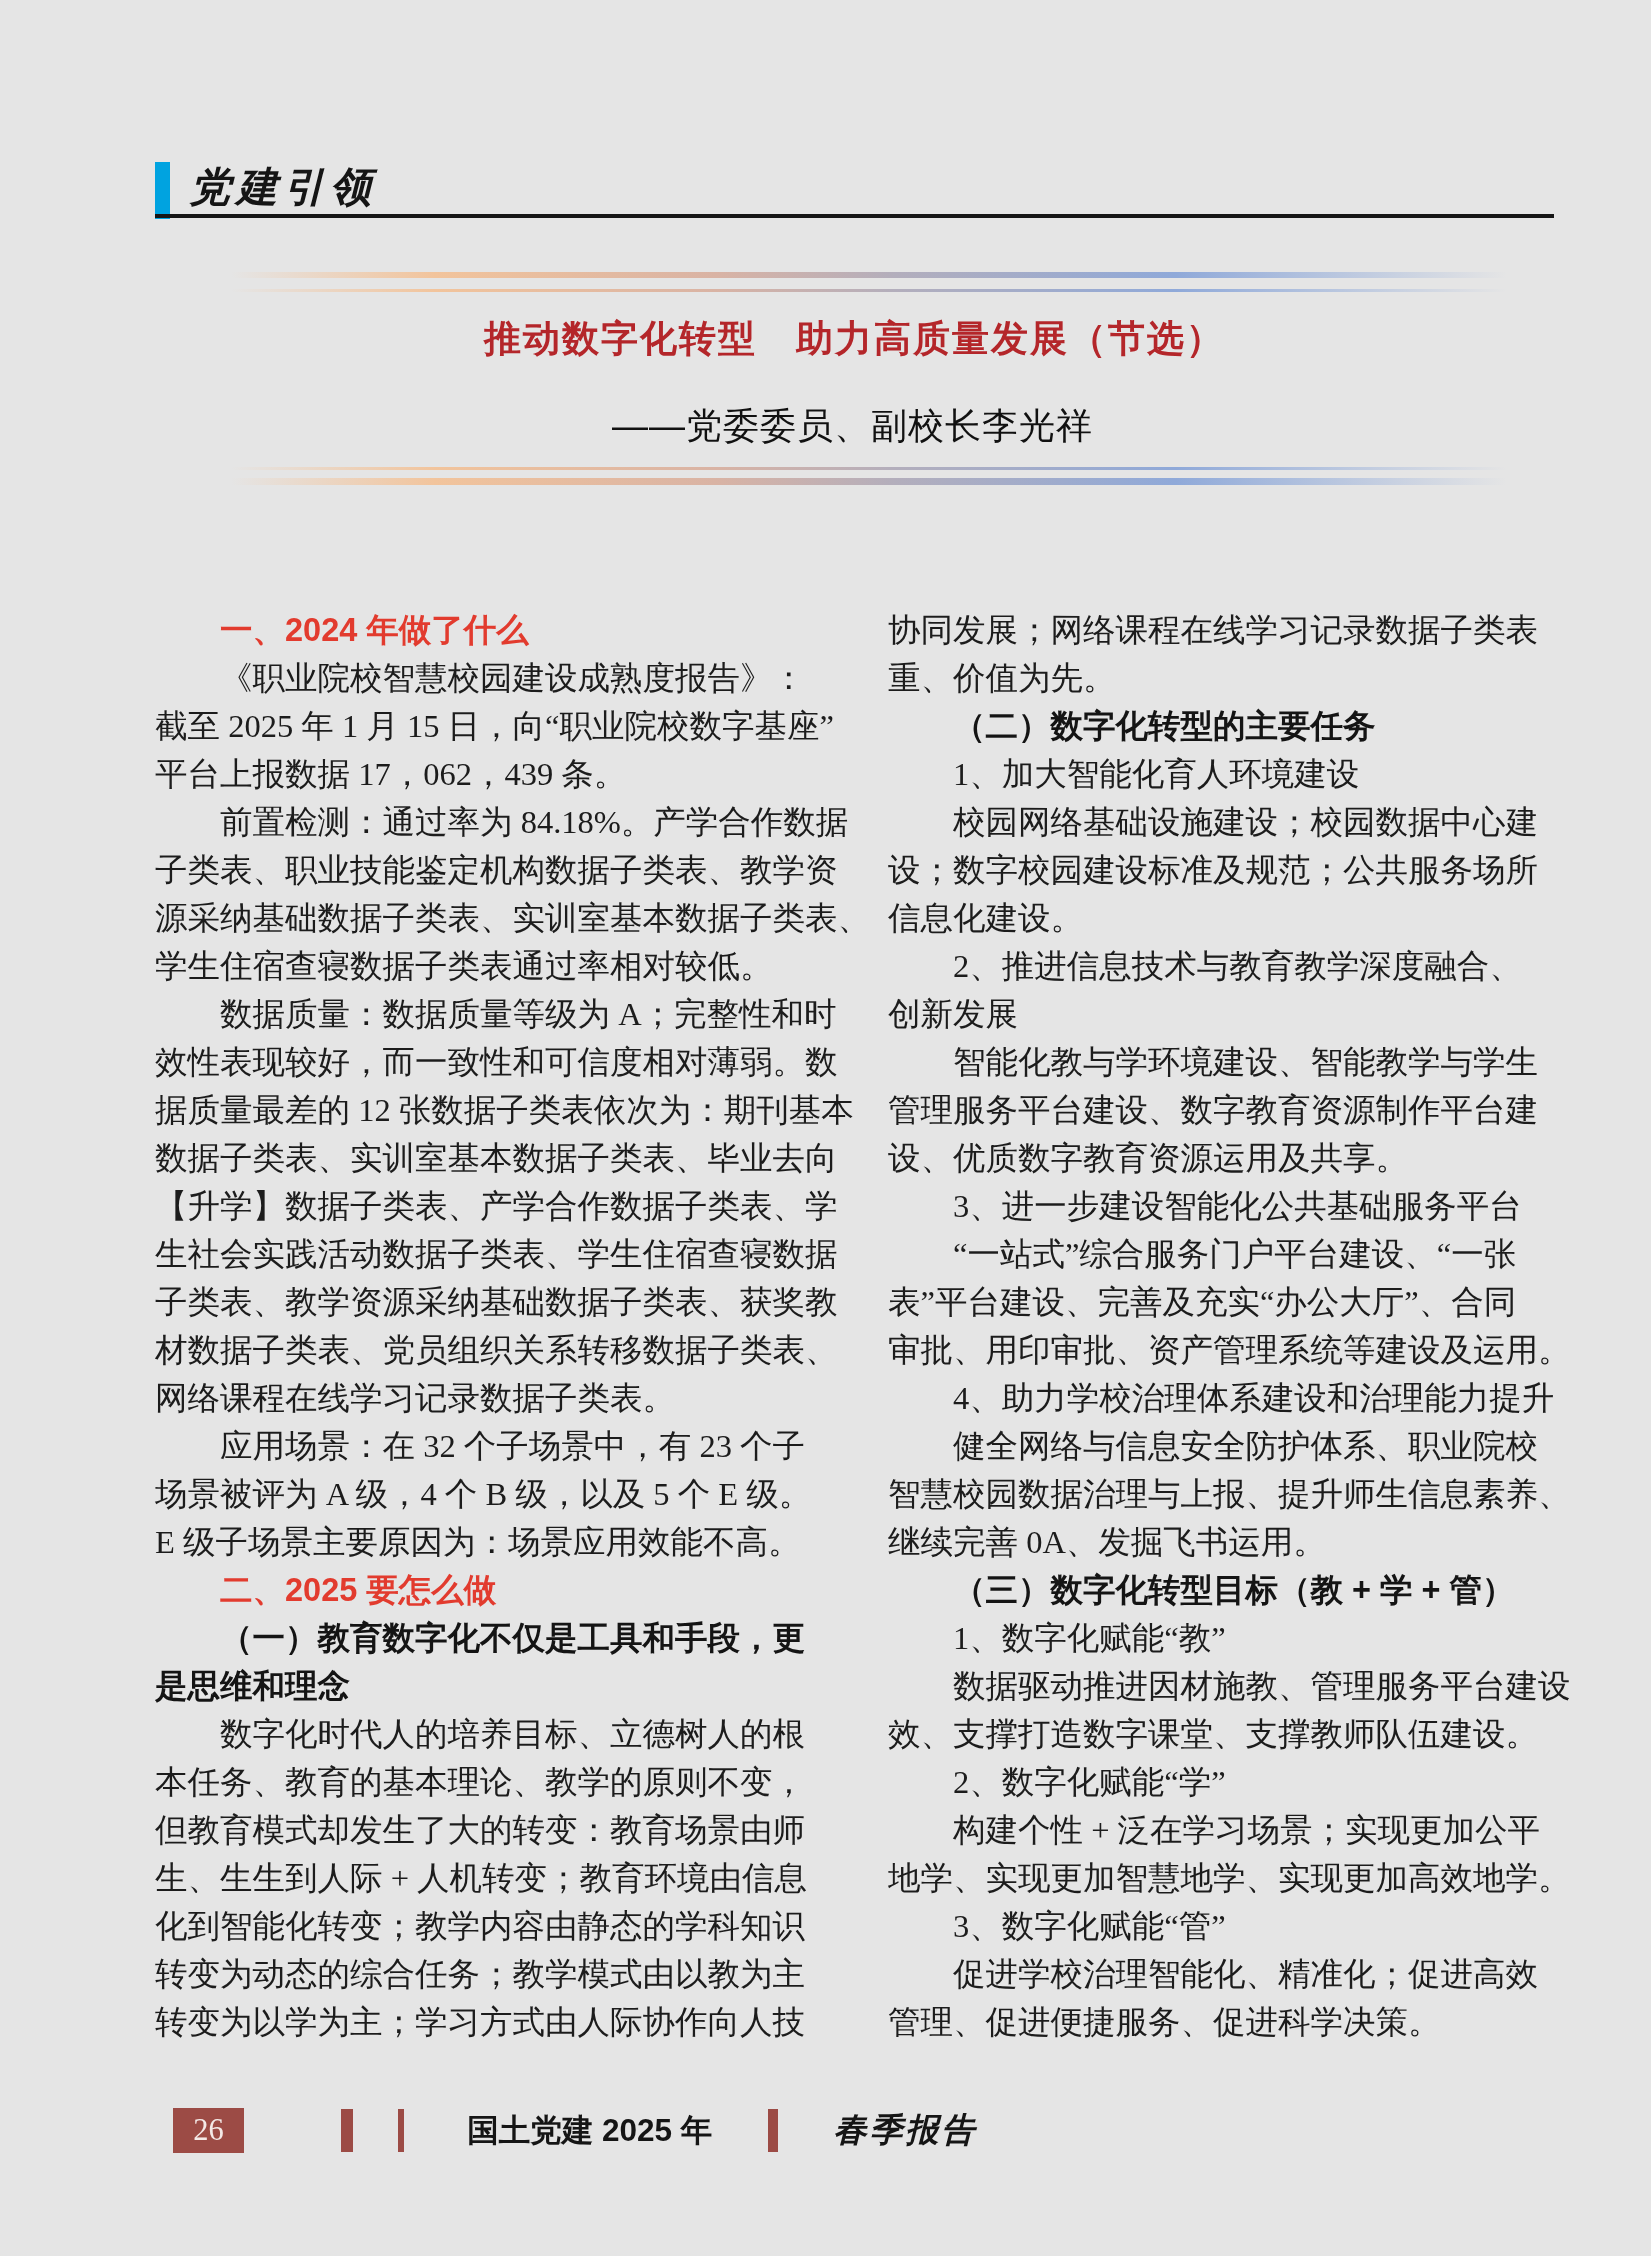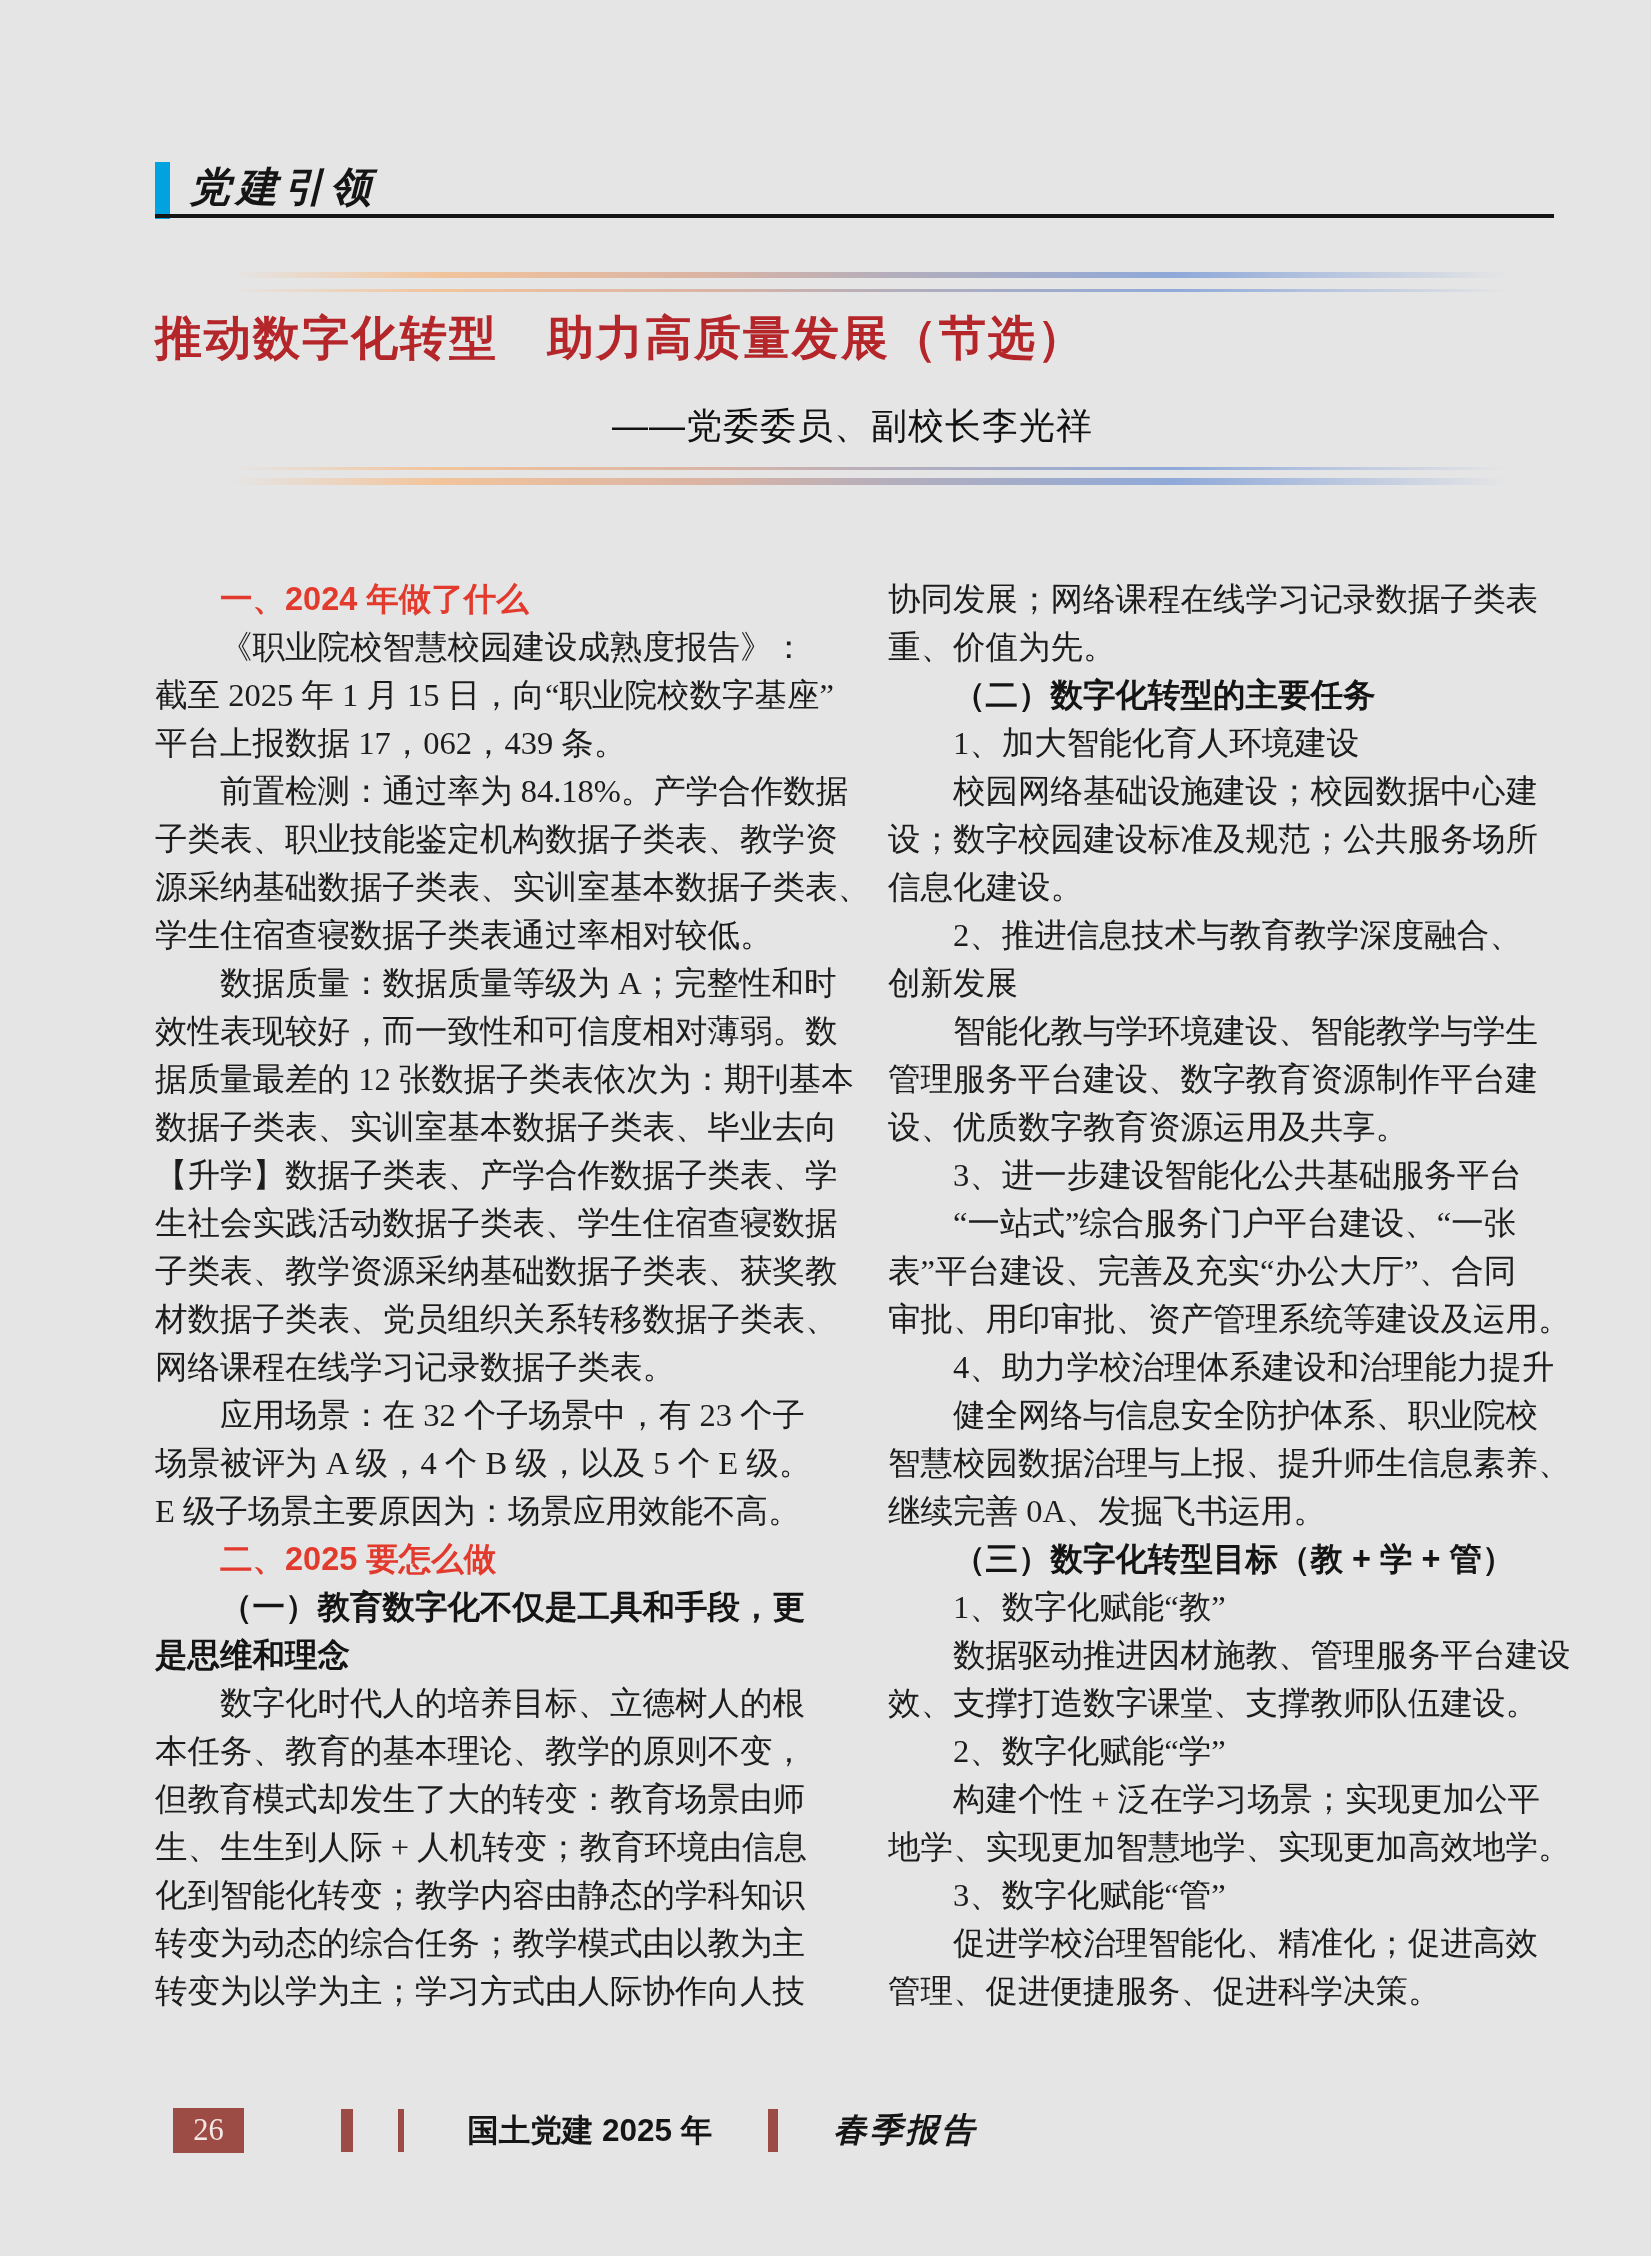--- a/index.html
+++ b/index.html
@@ -14,29 +14,29 @@
 
   
   .grad{position:absolute;left:231px;width:1276px;
     background:linear-gradient(90deg,rgba(255,255,255,0) 0%,#f2c49c 16%,#d9b3a4 38%,#b3aebc 52%,#8fa9d9 74%,rgba(255,255,255,0) 100%);}
   .grad.top-a{top:272px;height:5.9px;}
   .grad.top-b{top:289px;height:3px;}
   .grad.bot-a{top:467px;height:3px;}
   .grad.bot-b{top:478px;height:6.9px;}
 
   
-  .article-title{position:absolute;left:155px;top:311px;width:1399px;margin:0;text-align:left;
-    font-family:"Liberation Serif","DejaVu Serif",serif;font-weight:700;font-size:47px;line-height:55px;
+  .article-title{position:absolute;left:155px;top:311px;width:1399px;margin:0;text-align:center;
+    font-family:"Liberation Serif","DejaVu Serif",serif;font-weight:700;font-size:37px;line-height:55px;
     color:#b4262a;letter-spacing:2px;}
   .article-byline{position:absolute;left:153px;top:402px;width:1399px;margin:0;text-align:center;
     font-family:"Liberation Sans","DejaVu Sans",sans-serif;font-weight:400;font-size:36px;line-height:47px;
     color:#111111;letter-spacing:1px;}
 
   
-  .columns{position:absolute;left:155px;top:575px;width:1399px;display:flex;gap:67px;}
+  .columns{position:absolute;left:155px;top:606px;width:1399px;display:flex;gap:67px;}
   .col{width:666px;}
   .line{font-size:32.5px;line-height:48px;color:#1c1c1c;white-space:nowrap;}
   .line.body{font-family:"Liberation Serif","DejaVu Serif",serif;}
   .line.red{font-family:"Liberation Sans","DejaVu Sans",sans-serif;font-weight:700;color:#e23b2e;}
   .line.bold{font-family:"Liberation Sans","DejaVu Sans",sans-serif;font-weight:700;color:#141414;}
   .line.ind{text-indent:2em;}
 
   
   .page-footer{position:absolute;left:173px;top:2108px;display:flex;align-items:center;gap:38px;}
   .pagenum{display:inline-flex;align-items:center;justify-content:center;width:71px;height:45px;

